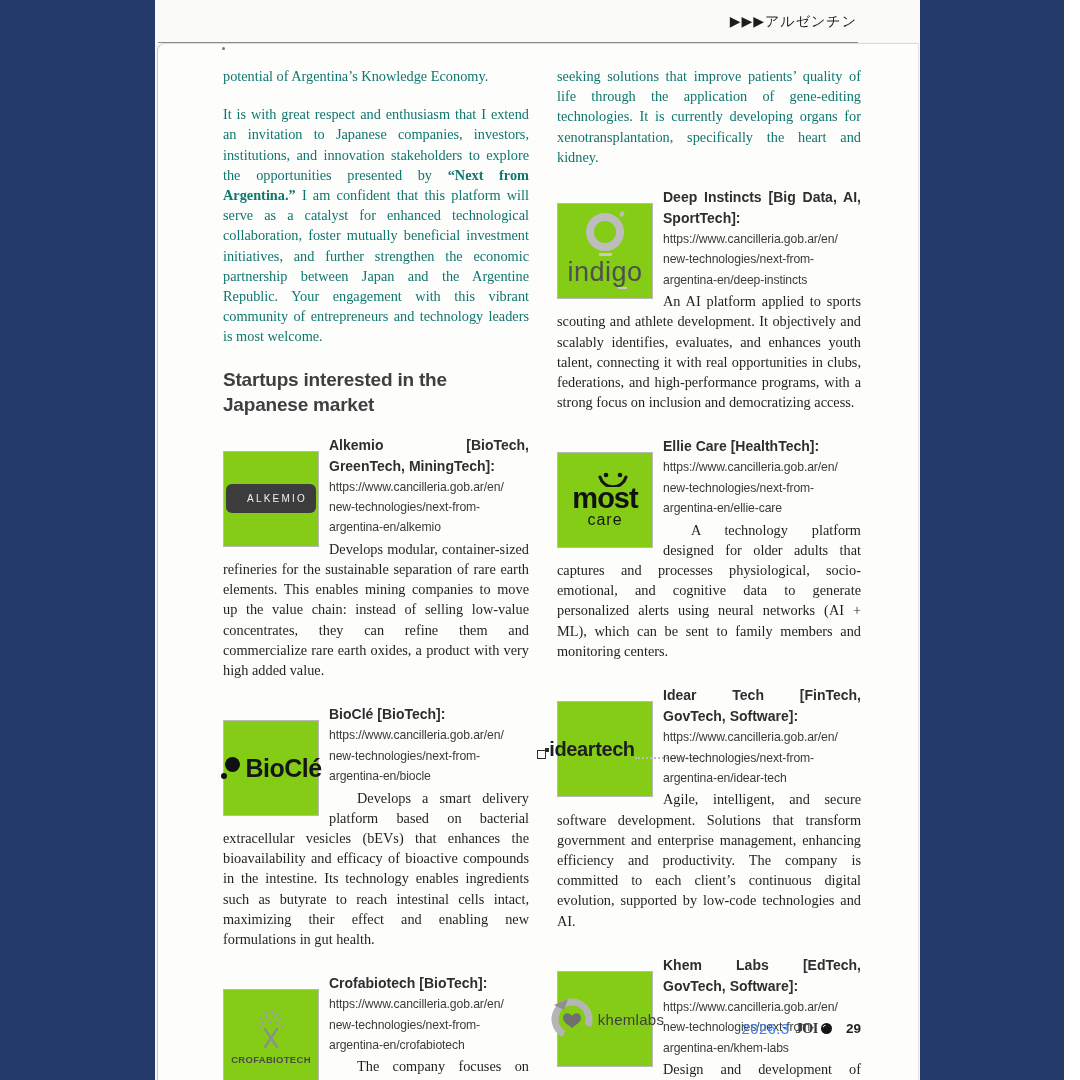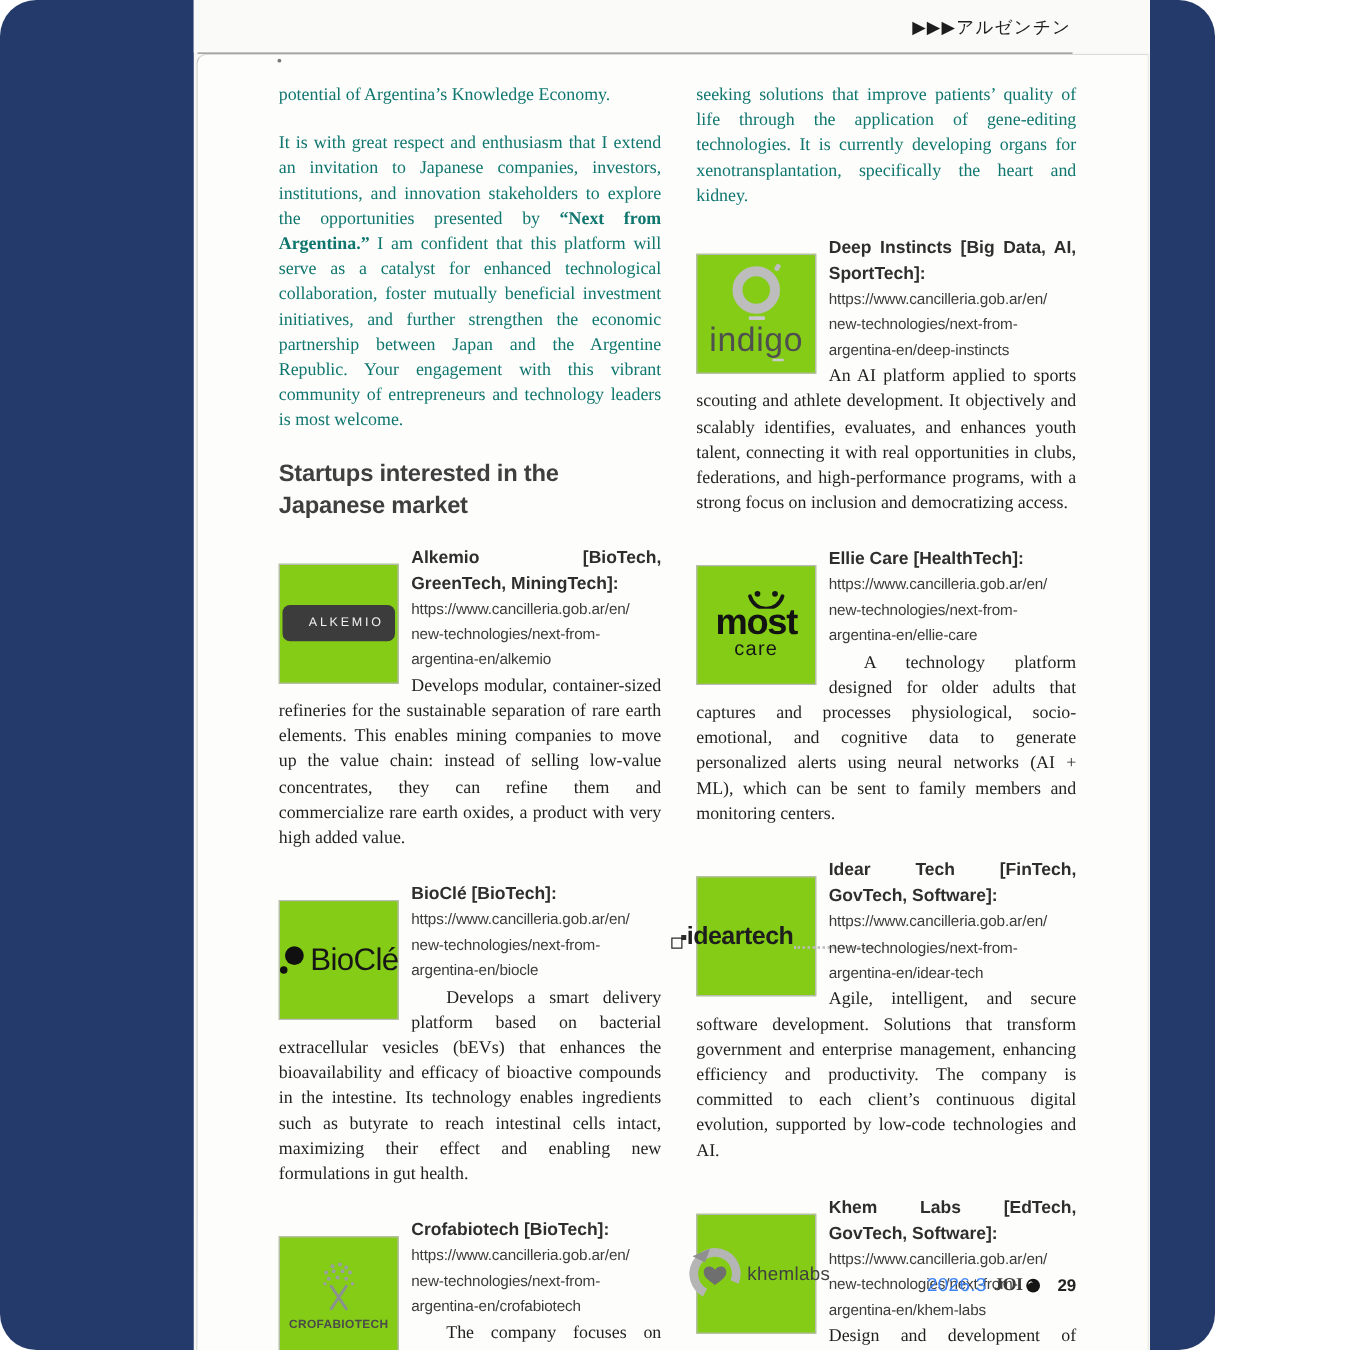--- a/index.html
+++ b/index.html
@@ -1,17 +1,17 @@
 <!DOCTYPE html>
 <html><head>
 <meta charset="utf-8">
 <style>
   html,body{margin:0;padding:0;}
-  .canvas{position:relative;width:972px;height:1080px;background:#243a6b;overflow:hidden;
-          font-family:"Liberation Serif","DejaVu Serif",serif;border-radius:29px;}
+  .canvas{position:relative;width:1064px;height:1080px;background:#243a6b;overflow:hidden;
+          font-family:"Liberation Serif","DejaVu Serif",serif;}
   .backdrop{position:absolute;left:155px;top:0;width:765px;height:1080px;background:#f7f7f5;}
   .prev-card{position:absolute;left:5px;top:-20px;width:749px;height:32px;background:#f4f4f2;
              border:2px solid #c9c9c6;border-radius:10px;}
   .header-band{position:absolute;left:0;top:0;width:100%;height:42px;background:#fafaf8;}
   .header-tag{position:absolute;right:63px;top:13px;font-family:"DejaVu Sans","Liberation Sans",sans-serif;
               font-size:14px;color:#1d1d1d;letter-spacing:1px;}
   .header-rule{position:absolute;left:3px;top:42px;width:700px;height:1px;background:#8b8b89;}
   .page{position:absolute;left:2px;top:43px;width:760px;height:1037px;background:#fdfdfc;
         border-left:1px solid #c6c6c3;border-top:1px solid #dadad7;border-right:1px solid #e2e2df;
         border-radius:8px 0 0 0;}
@@ -39,21 +39,21 @@
   .entry-desc.indented{text-indent:28px;}
   
   .alkemio-badge{width:78px;height:29px;background:#3c3c3c;border-radius:6px;display:flex;
                  align-items:center;justify-content:center;padding-left:12px;}
   .alkemio-badge span{font-family:"Liberation Sans",sans-serif;font-size:10px;letter-spacing:2.2px;
                       color:#f2f2f2;}
   .bc-row{display:flex;align-items:center;gap:5px;}
   .bc-dots{position:relative;width:20px;height:26px;}
   .bc-dot-big{position:absolute;right:0;top:2px;width:15px;height:15px;background:#101010;border-radius:50%;}
   .bc-dot-small{position:absolute;left:1px;bottom:2px;width:6px;height:6px;background:#101010;border-radius:50%;}
-  .bc-text{font-family:"Liberation Sans",sans-serif;font-size:25px;font-weight:400;color:#161616;
+  .bc-text{font-family:"Liberation Sans",sans-serif;font-size:25px;font-weight:700;color:#161616;
            letter-spacing:-0.5px;}
   .crofa-text{font-family:"Liberation Sans",sans-serif;font-size:9.5px;font-weight:bold;color:#4a4a4a;
               letter-spacing:0.3px;margin-top:3px;}
   .indigo-ring{width:22px;height:22px;border:8px solid #bdbdbd;border-radius:50%;margin-bottom:2px;position:relative;}
   .indigo-ring::after{content:"";position:absolute;right:-8px;top:-10px;width:4px;height:6px;
                       background:#bdbdbd;border-radius:2px;transform:rotate(30deg);}
   .indigo-sub{width:13px;height:3px;background:#c8c8c8;border-radius:1px;margin-bottom:3px;}
   .indigo-text{font-family:"Liberation Sans",sans-serif;font-size:27px;color:#4f4f4f;letter-spacing:0.5px;
                line-height:26px;}
   .indigo-under{width:9px;height:2px;background:#c9c9c9;margin:2px 0 0 34px;}

